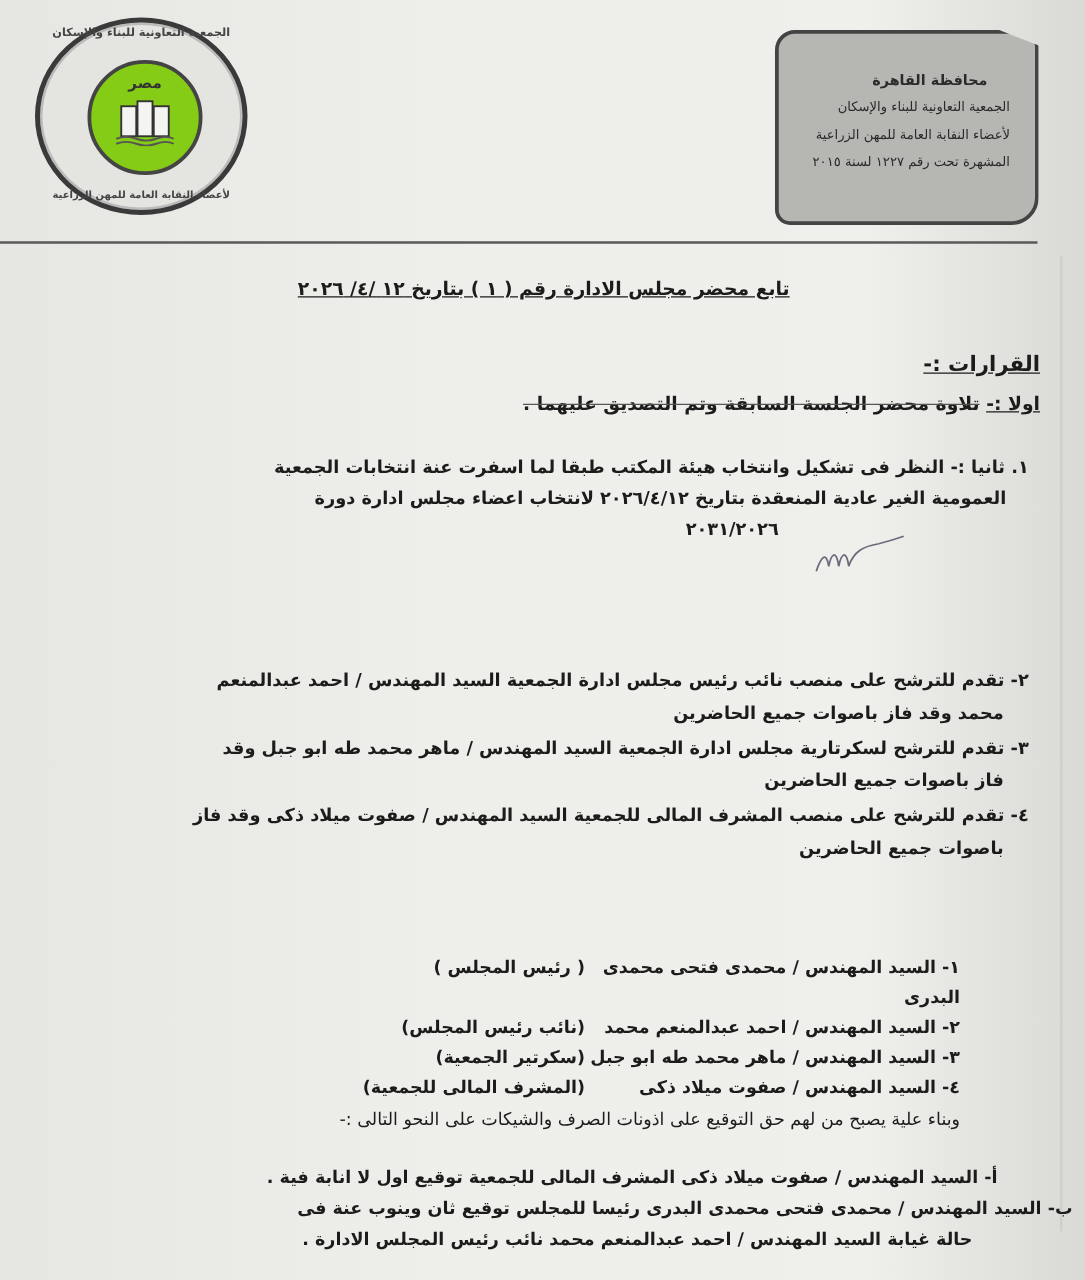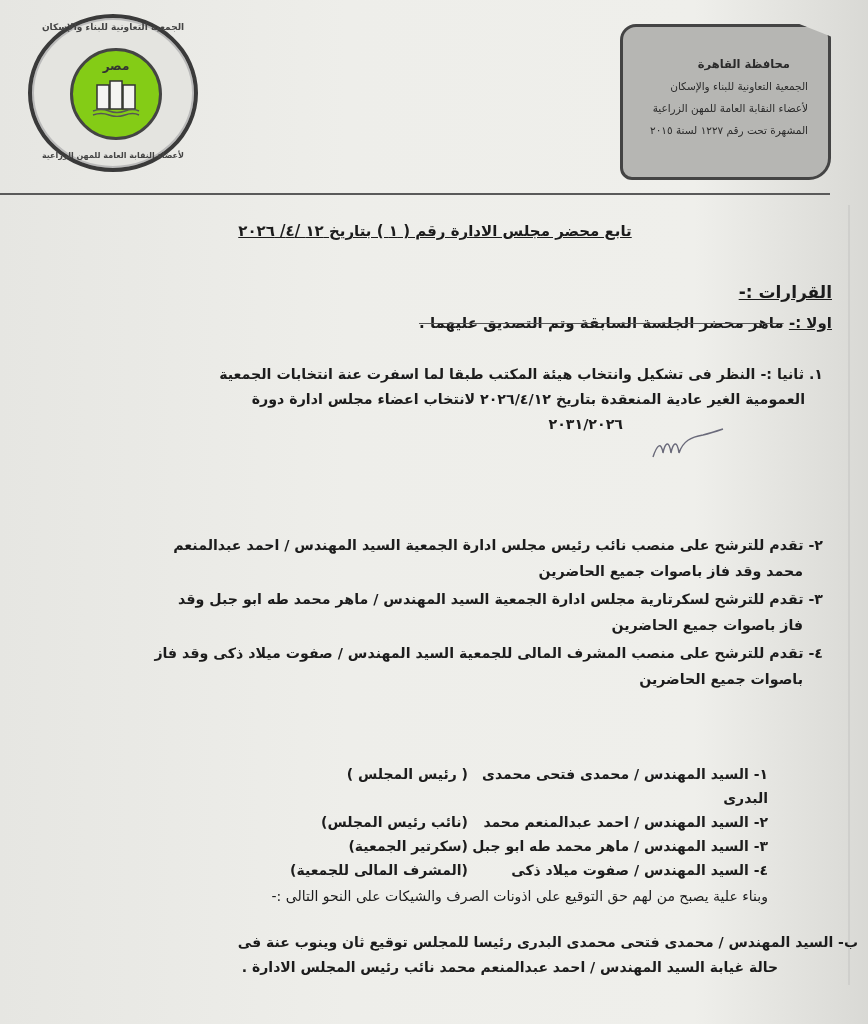--- a/index.html
+++ b/index.html
@@ -112,21 +112,21 @@
   <div class="rule"></div>
   <div class="rule-v"></div>
 
   <div class="title">تابع محضر مجلس الادارة رقم ( ١ ) بتاريخ ١٢ /٤/ ٢٠٢٦</div>
 
   <div class="h-decisions">القرارات :-</div>
 
   <div class="first">
     <span class="lab">اولا :-</span>
     <span> </span>
-    <span class="txt">ماهر محضر الجلسة السابقة وتم التصديق عليهما .</span>
+    <span class="txt">تلاوة محضر الجلسة السابقة وتم التصديق عليهما .</span>
   </div>
 
   <div class="para" style="top:362px">
     <span style="display:block">١. ثانيا :- النظر فى تشكيل وانتخاب هيئة المكتب طبقا لما اسفرت عنة انتخابات الجمعية</span>
     <span class="indent">العمومية الغير عادية المنعقدة بتاريخ ٢٠٢٦/٤/١٢ لانتخاب اعضاء مجلس ادارة دورة</span>
     <span class="indent" style="padding-right:200px">٢٠٣١/٢٠٢٦</span>
   </div>
 
   <svg class="signature" viewBox="0 0 80 40">
     <path d="M8 34 C12 22, 16 18, 18 30 C20 20, 24 16, 26 30 C28 20, 32 16, 34 30 C38 18, 46 14, 58 12 C66 10, 72 8, 78 6" fill="none" stroke="#6a6a7a" stroke-width="1.4"></path>
@@ -161,17 +161,18 @@
     </div>
     <div class="row">
       <span class="name">٤- السيد المهندس / صفوت ميلاد ذكى</span>
       <span class="role">(المشرف المالى للجمعية)</span>
     </div>
   </div>
 
   <div class="sign-intro">وبناء علية يصبح من لهم حق التوقيع على اذونات الصرف والشيكات على النحو التالى :-</div>
 
   <div class="sign-list">
+    <span style="display:block; padding-right:60px">أ- السيد المهندس / صفوت ميلاد ذكى   المشرف المالى للجمعية توقيع اول لا انابة فية .</span>
     <span style="display:block">ب- السيد المهندس / محمدى فتحى محمدى البدرى  رئيسا للمجلس توقيع ثان وينوب عنة فى</span>
     <span class="cont" style="padding-right:80px">حالة غيابة السيد المهندس / احمد عبدالمنعم محمد  نائب رئيس المجلس الادارة .</span>
   </div>
 
 </div>
 
 </body></html>

